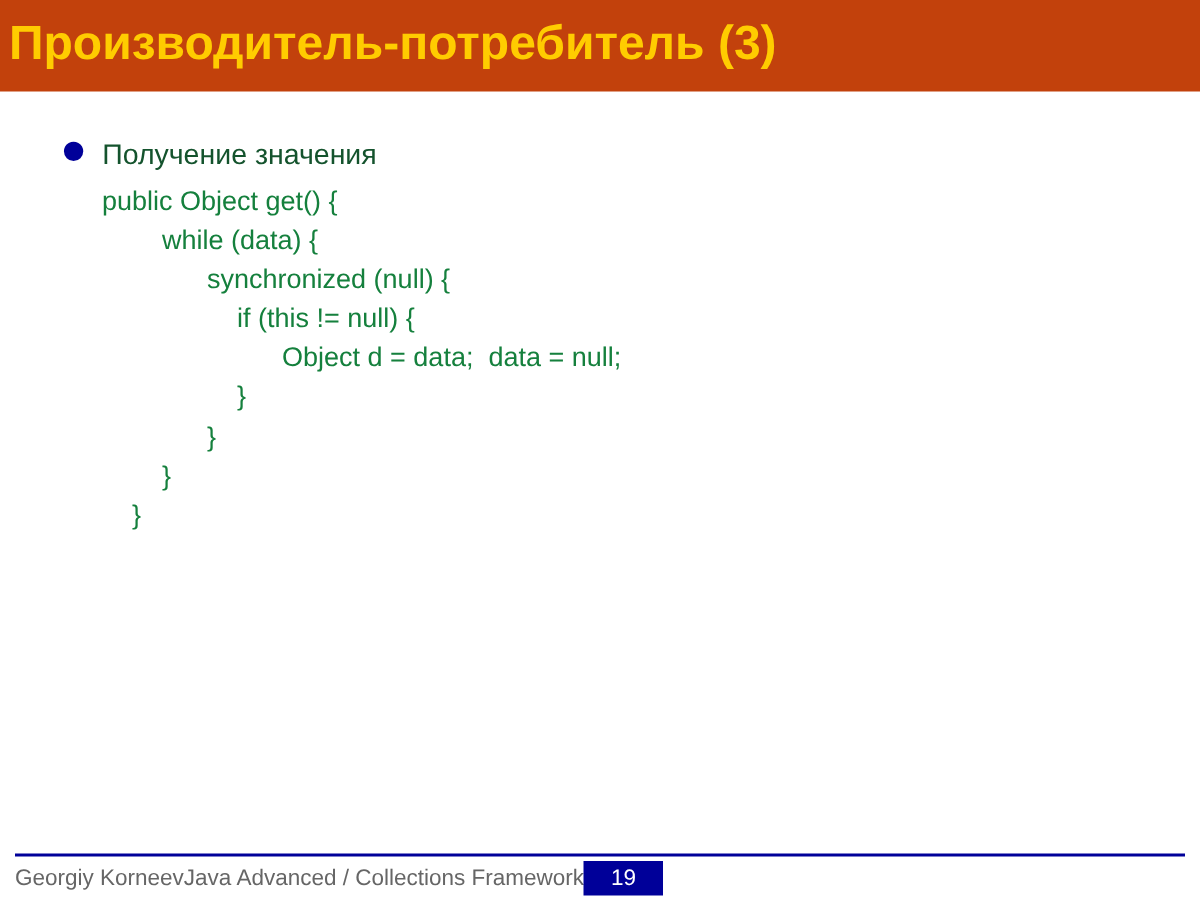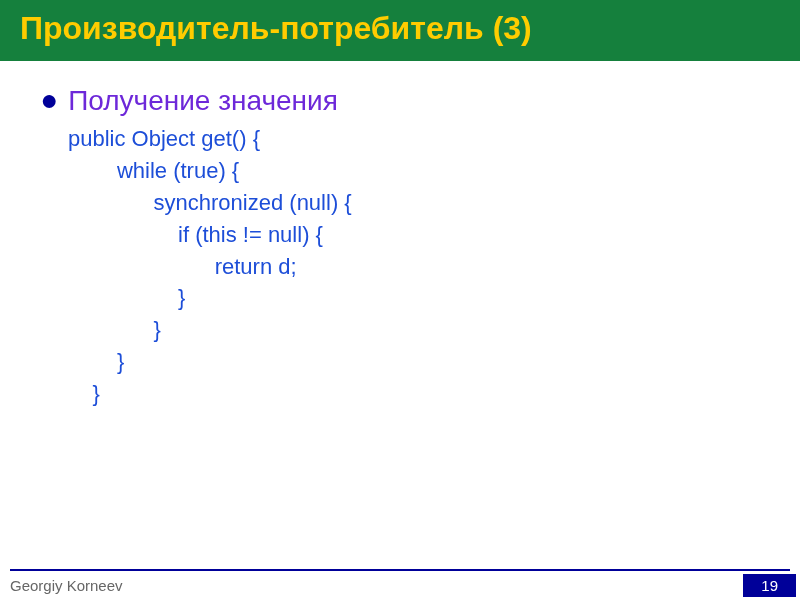--- a/index.html
+++ b/index.html
@@ -10,22 +10,22 @@
     body {
       width: 800px;
       height: 600px;
       font-family: Arial, sans-serif;
       background: #ffffff;
       display: flex;
       flex-direction: column;
       position: relative;
     }
     .header {
-      background: #15803d;
-      padding: 10px 14px 14px 20px;
+      background: #c2410c;
+      padding: 10px 14px 14px 6px;
     }
     .title {
       color: #ffcc00;
       font-size: 32px;
       font-weight: bold;
     }
     .content {
       flex: 1;
       padding: 20px 20px 0 40px;
       position: relative;
@@ -36,40 +36,40 @@
       margin-bottom: 6px;
     }
     .bullet {
       color: #000099;
       font-size: 30px;
       line-height: 1;
       margin-right: 10px;
       margin-top: 4px;
     }
     .bullet-text {
-      color: #6d28d9;
-      font-size: 28px;
+      color: #14532d;
+      font-size: 19px;
     }
     .code-block {
       margin-left: 28px;
     }
     .code-line {
-      color: #1d4ed8;
-      font-size: 22px;
+      color: #15803d;
+      font-size: 18px;
       line-height: 1.45;
       white-space: pre;
     }
     .footer-line {
       height: 2px;
       background: #000099;
       margin: 0 10px;
     }
     .footer {
       display: flex;
-      justify-content: space-between;
+      justify-content: flex-start;
       align-items: center;
       padding: 3px 4px 3px 10px;
       font-size: 15px;
       color: #666666;
     }
     .footer-right {
       background: #000099;
       color: #ffffff;
       padding: 3px 18px;
       font-size: 15px;
@@ -88,28 +88,29 @@
   <div class="title">Производитель-потребитель (3)</div>
 </div>
 
 <div class="content">
   <div class="bullet-line">
     <span class="bullet">●</span>
     <span class="bullet-text">Получение значения</span>
   </div>
   <div class="code-block">
     <div class="code-line">public Object get() {</div>
-    <div class="code-line">        while (true) {</div>
+    <div class="code-line">        while (data) {</div>
     <div class="code-line">              synchronized (null) {</div>
     <div class="code-line">                  if (this != null) {</div>
-    <div class="code-line">                        return d;</div>
+    <div class="code-line">                        Object d = data;  data = null;</div>
     <div class="code-line">                  }</div>
     <div class="code-line">              }</div>
     <div class="code-line">        }</div>
     <div class="code-line">    }</div>
   </div>
 </div>
 
 <div class="footer-line"></div>
 <div class="footer">
   <span class="footer-left">Georgiy Korneev</span>
+  <span class="footer-center">Java Advanced / Collections Framework</span>
   <span class="footer-right">19</span>
 </div>
 
 </body></html>

